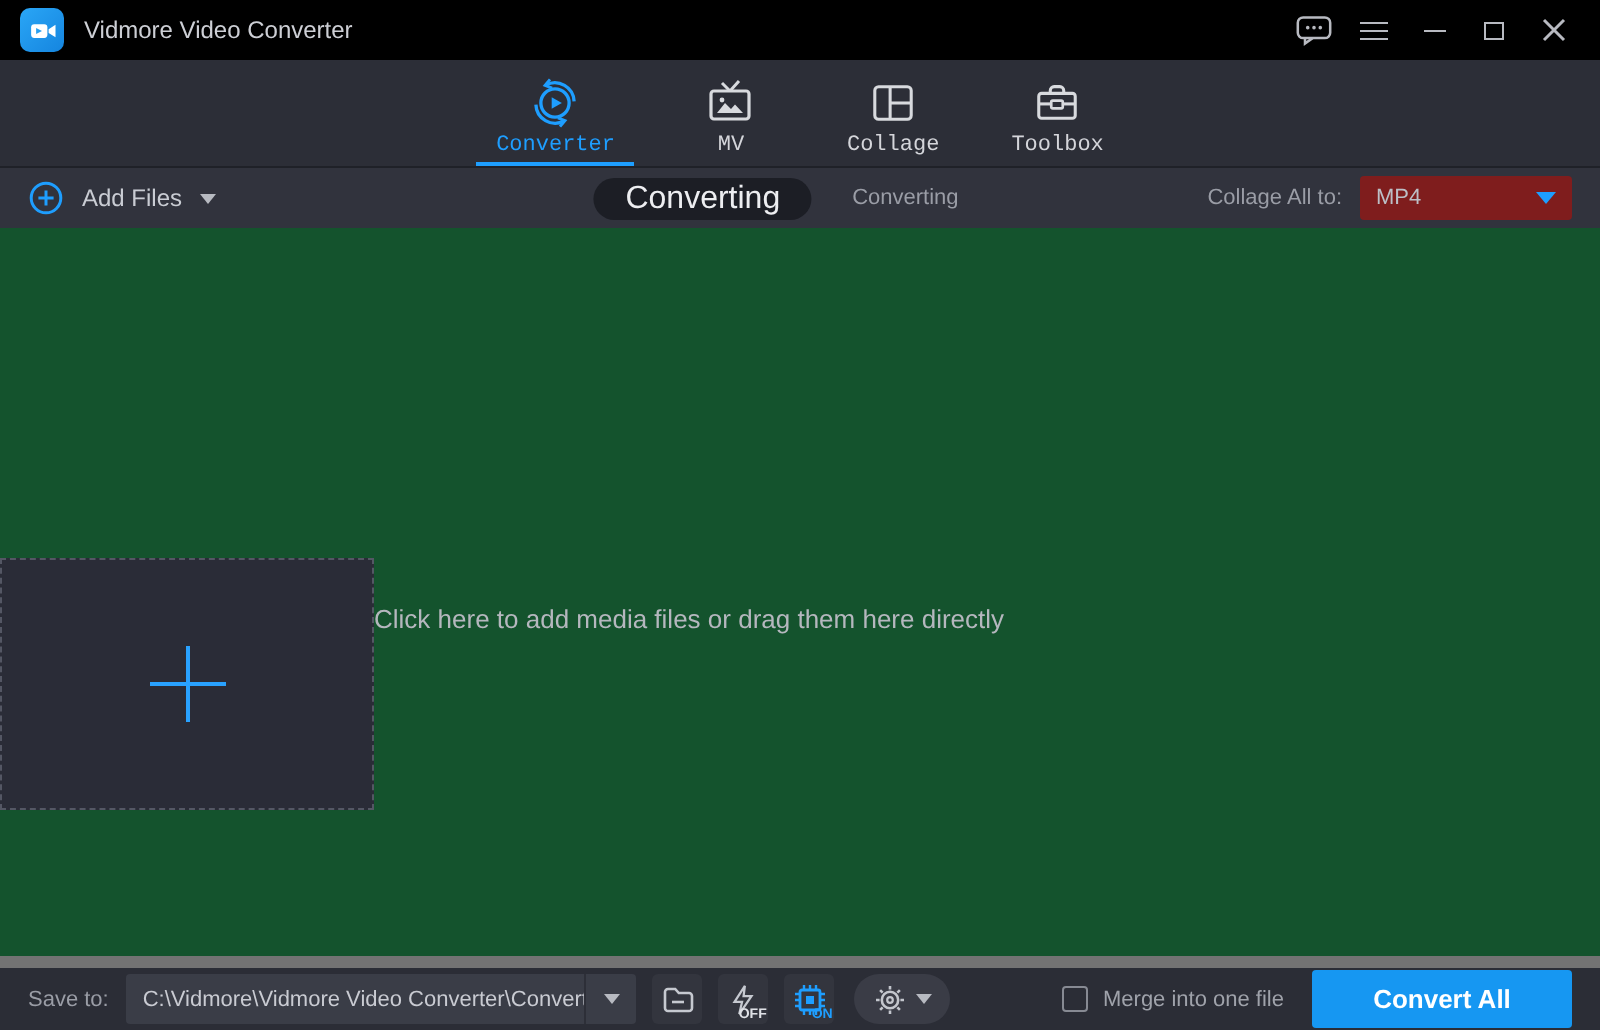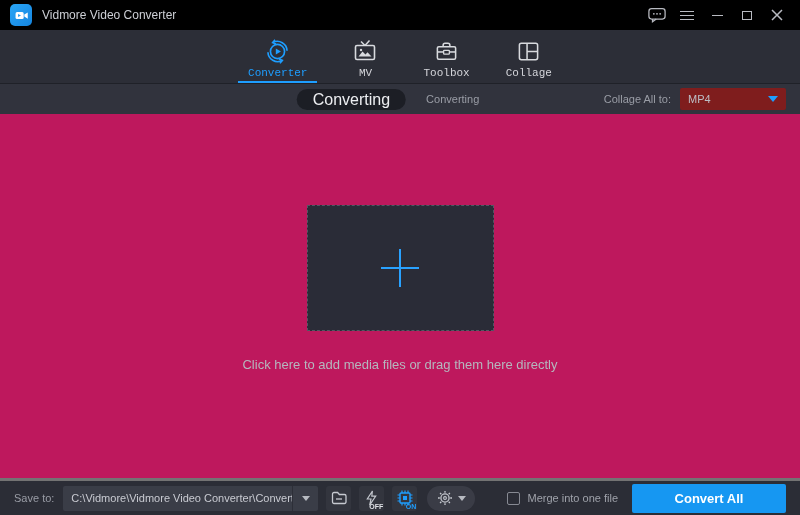--- a/index.html
+++ b/index.html
@@ -33,43 +33,43 @@
   .center-tabs { position:absolute; left:50%; transform:translateX(calc(-50% - 12px)); display:flex; align-items:center; }
   .pill { background:#1c1e25; border-radius:11px; height:21px; line-height:21px; padding:0 16px; font-size:16px; color:#edeef1; cursor:pointer; }
   .converted-lbl { font-size:11px; color:#9a9da6; margin-left:20px; cursor:pointer; }
   .convertto { margin-left:auto; display:flex; align-items:center; gap:9px; }
   .convertto-label { font-size:11px; color:#9a9da6; }
   .format-select { width:106px; height:22px; background:#7f1d1d; border-radius:2px; display:flex; align-items:center; padding:0 8px; cursor:pointer; }
   .format-value { flex:1; font-size:11px; color:#bcbfc6; }
   .caret-blue { width:0; height:0; border-left:5px solid transparent; border-right:5px solid transparent; border-top:6px solid #1e9eff; }
 
   
-  .main { height:364px; background:#be185d; display:flex; flex-direction:column; align-items:center; }
+  .main { height:364px; background:#14532d; display:flex; flex-direction:row; align-items:center; }
   .dropzone { margin-top:91px; width:187px; height:126px; background:#2a2c37; border:1px dashed #545764; display:flex; align-items:center; justify-content:center; cursor:pointer; }
   .plus { position:relative; width:40px; height:38px; }
   .plus i { position:absolute; background:#29a2ff; display:block; }
   .plus .ph { left:1px; right:1px; top:18px; height:2px; }
   .plus .pv { top:0; bottom:0; left:19px; width:2px; }
   .hint { margin-top:26px; font-size:13px; color:#b5b7be; }
 
   
-  .footer { height:37px; background:#2b2d36; border-top:3px solid #737373; display:flex; align-items:center; padding:0 14px; }
+  .footer { height:37px; background:#2b2d36; border-top:6px solid #737373; display:flex; align-items:center; padding:0 14px; }
   .saveto-label { font-size:11px; color:#9a9da6; margin-right:9px; }
   .path-field { width:255px; height:25px; background:#3a3d47; border-radius:2px; display:flex; align-items:center; overflow:hidden; }
   .path-text { flex:1; font-size:11px; color:#c9cbd2; padding:0 8px; white-space:nowrap; overflow:hidden; }
   .path-caret { width:26px; align-self:stretch; border-left:1px solid #2d2f38; display:flex; align-items:center; justify-content:center; cursor:pointer; }
   .icon-btn { width:25px; height:25px; border-radius:3px; background:#33353e; margin-left:8px; position:relative; display:flex; align-items:center; justify-content:center; cursor:pointer; }
   .badge { position:absolute; right:1px; bottom:0; font-size:7px; font-weight:bold; line-height:8px; }
   .badge.off { color:#dfe1e6; }
   .badge.on { color:#1e9eff; }
   .gear-pill { height:25px; width:48px; margin-left:10px; border-radius:13px; background:#3a3c46; display:flex; align-items:center; justify-content:center; gap:5px; cursor:pointer; }
   .merge { margin-left:auto; display:flex; align-items:center; gap:8px; cursor:pointer; }
   .checkbox { width:13px; height:13px; border:1px solid #878a93; border-radius:2px; background:transparent; }
   .merge-label { font-size:11px; color:#9fa2aa; }
-  .convert-btn { margin-left:14px; width:154px; height:29px; background:#1697f2; border:none; border-radius:2px; color:#ffffff; font-size:13px; font-weight:600; font-family:"Liberation Sans",sans-serif; cursor:pointer; }
+  .convert-btn { margin-left:14px; width:130px; height:29px; background:#1697f2; border:none; border-radius:2px; color:#ffffff; font-size:13px; font-weight:600; font-family:"Liberation Sans",sans-serif; cursor:pointer; }
 </style>
 </head>
 <body>
 
 <div class="titlebar">
   <div class="app-logo">
     <svg width="15" height="15" viewBox="0 0 24 24">
       <rect x="2.5" y="6.5" width="13" height="11" rx="2.5" fill="#ffffff"></rect>
       <path d="M16.5 10.5 L22 7 V17 L16.5 13.5 Z" fill="#ffffff"></path>
       <path d="M6.5 9.6 L11.2 12 L6.5 14.4 Z" fill="#2aa0f0"></path>
@@ -127,43 +127,51 @@
         <path d="M9 2.5 L13 6.5 M17.5 1.5 L13 6.5" stroke="#d8dade" stroke-width="1.5" fill="none"></path>
         <rect x="3.5" y="6.5" width="19" height="14" rx="1.5" fill="none" stroke="#d8dade" stroke-width="1.6"></rect>
         <circle cx="9" cy="11" r="1.2" fill="#d8dade"></circle>
         <path d="M6.5 17.5 L10.5 12.5 L13.5 15.5 L15.5 13.2 L19.5 17.5 Z" fill="#d8dade"></path>
       </svg>
     </span>
     <span class="t-label">MV</span>
   </div>
   <div class="tab">
     <span class="t-icon">
+      <svg width="25" height="23" viewBox="0 0 26 24">
+        <rect x="3.5" y="3.5" width="19" height="17" rx="2" fill="none" stroke="#d8dade" stroke-width="1.6"></rect>
+        <line x1="11.5" y1="3.5" x2="11.5" y2="20.5" stroke="#d8dade" stroke-width="1.6"></line>
+        <line x1="11.5" y1="12" x2="22.5" y2="12" stroke="#d8dade" stroke-width="1.6"></line>
+      </svg>
+    </span>
+    <span class="t-label">Collage</span>
+  </div>
+  <div class="tab">
+    <span class="t-icon">
       <svg width="25" height="24" viewBox="0 0 26 25">
         <path d="M9.5 8 V6.5 a2 2 0 0 1 2 -2 h3 a2 2 0 0 1 2 2 V8" fill="none" stroke="#d8dade" stroke-width="1.6"></path>
         <rect x="3.5" y="8" width="19" height="13" rx="1.5" fill="none" stroke="#d8dade" stroke-width="1.6"></rect>
         <line x1="3.5" y1="13.5" x2="10" y2="13.5" stroke="#d8dade" stroke-width="1.6"></line>
         <line x1="16" y1="13.5" x2="22.5" y2="13.5" stroke="#d8dade" stroke-width="1.6"></line>
         <rect x="10" y="11.8" width="6" height="4" rx="0.8" fill="none" stroke="#d8dade" stroke-width="1.4"></rect>
       </svg>
     </span>
     <span class="t-label">Toolbox</span>
   </div>
-  <div class="tab">
-    <span class="t-icon">
-      <svg width="25" height="23" viewBox="0 0 26 24">
-        <rect x="3.5" y="3.5" width="19" height="17" rx="2" fill="none" stroke="#d8dade" stroke-width="1.6"></rect>
-        <line x1="11.5" y1="3.5" x2="11.5" y2="20.5" stroke="#d8dade" stroke-width="1.6"></line>
-        <line x1="11.5" y1="12" x2="22.5" y2="12" stroke="#d8dade" stroke-width="1.6"></line>
-      </svg>
-    </span>
-    <span class="t-label">Collage</span>
-  </div>
 </div>
 
 <div class="subbar">
+  <div class="addfiles">
+    <svg width="18" height="18" viewBox="0 0 18 18">
+      <circle cx="9" cy="9" r="7.4" fill="none" stroke="#1e9eff" stroke-width="1.5"></circle>
+      <path d="M9 5.2 V12.8 M5.2 9 H12.8" stroke="#1e9eff" stroke-width="1.5"></path>
+    </svg>
+    <span class="addfiles-label">Add Files</span>
+    <span class="caret"></span>
+  </div>
 
   <div class="center-tabs">
     <span class="pill">Converting</span>
     <span class="converted-lbl">Converting</span>
   </div>
 
   <div class="convertto">
     <span class="convertto-label">Collage All to:</span>
     <div class="format-select">
       <span class="format-value">MP4</span>

